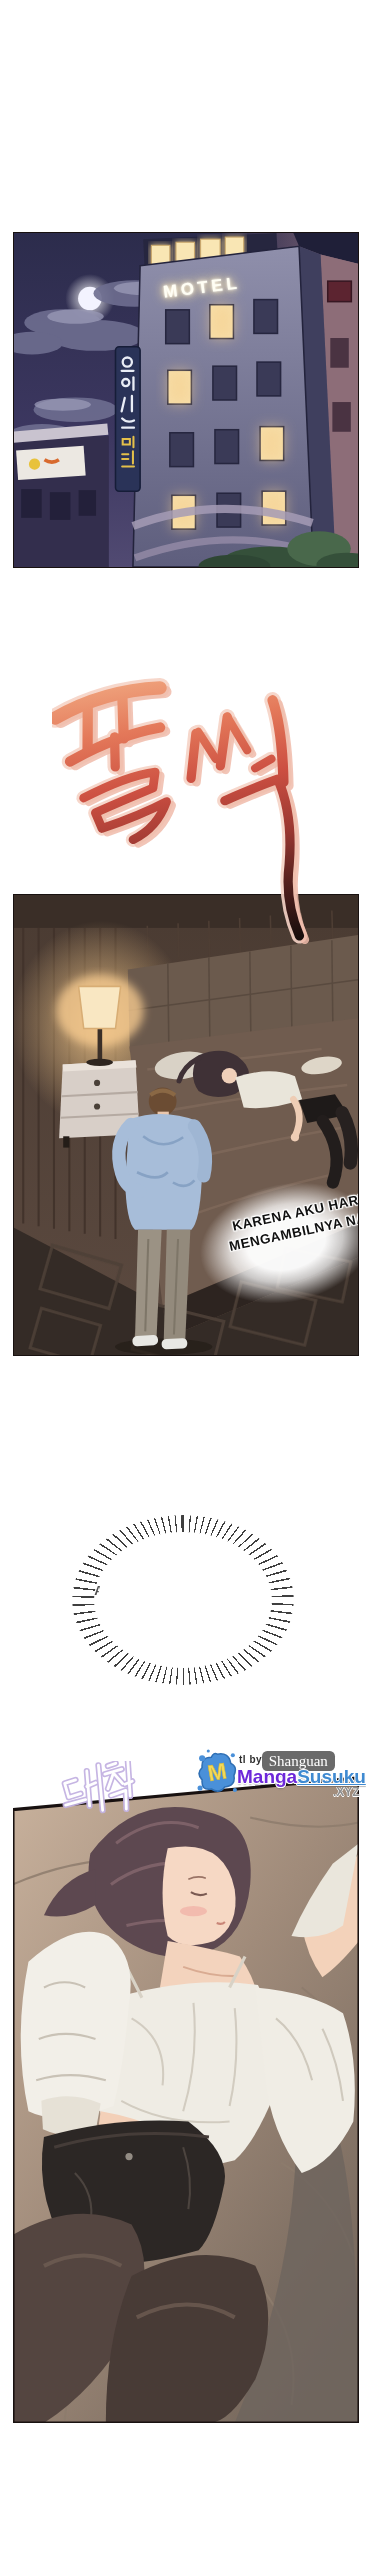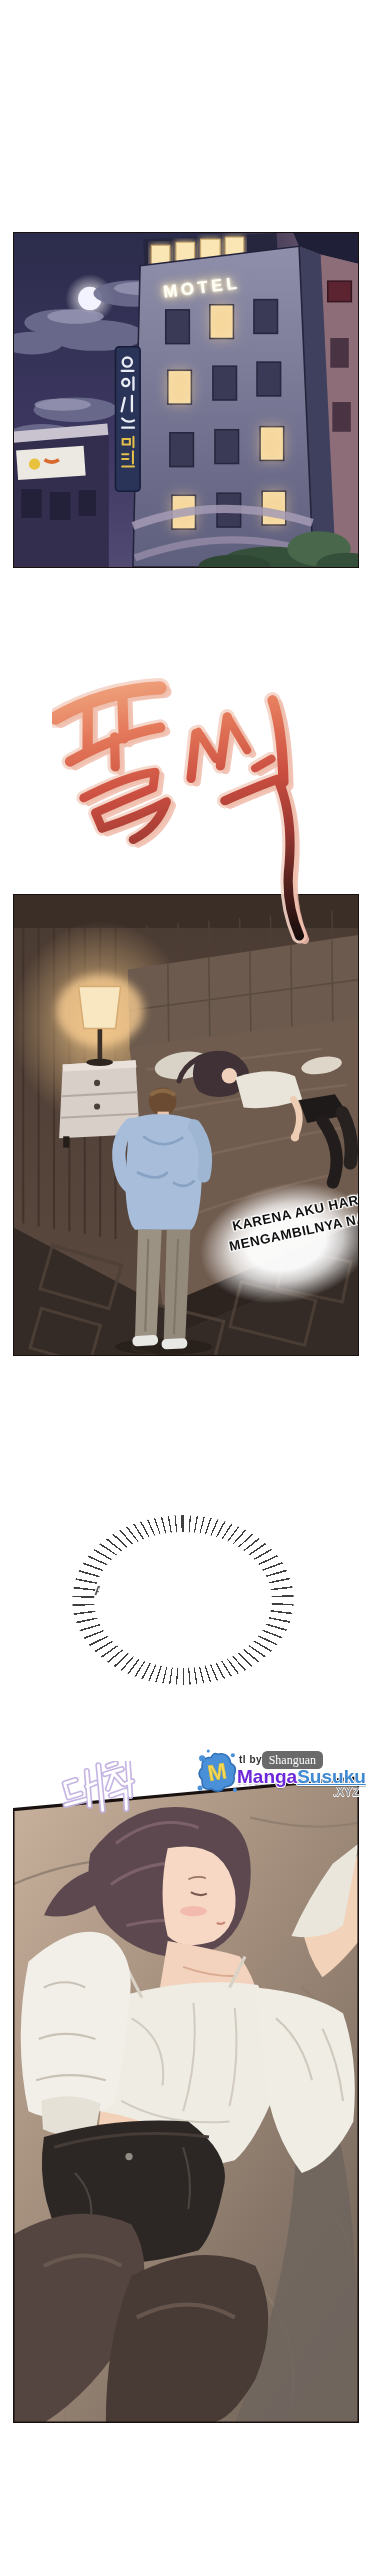--- a/index.html
+++ b/index.html
@@ -39,21 +39,21 @@
   .burst-core{position:absolute;background:#ffffff;border-radius:50%;inset:10%;
     display:flex;align-items:center;justify-content:flex-start;text-align:center;}
   .burst-text{font-weight:bold;font-size:13px;line-height:1.5;letter-spacing:0.2px;color:#4e4e4e;}
   #bubble-1{left:72px;top:1515px;width:222px;height:170px;}
 
   
   .wm{z-index:8;}
   #wm-splash{left:197px;top:1748px;width:41px;height:47px;}
   #wm-tlby{left:239px;top:1754px;font-weight:bold;font-size:10px;color:#2d2d2d;letter-spacing:0.5px;}
   #wm-translator{left:262px;top:1751px;background:#6a6a6a;color:#ffffff;border-radius:5.2px;
-    padding:1.5px 6.7px;font-family:"Liberation Serif",serif;font-size:12px;}
+    padding:1.5px 6.7px;font-family:"Liberation Serif",serif;font-size:15px;}
   #wm-brand{left:237px;top:1766px;font-weight:bold;font-size:19px;letter-spacing:0px;
     text-shadow:-1px 0 #fff,1px 0 #fff,0 -1px #fff,0 1px #fff,-0.5px -0.5px #fff,0.5px 0.5px #fff,0.5px -0.5px #fff,-0.5px 0.5px #fff,0 2.1px 1.5px rgba(60,60,60,0.35);}
   #wm-brand .grey{color:#6d28d9;}
   #wm-brand .blue{color:#3f8ad1;text-decoration:underline;}
   #wm-tld{left:333px;top:1785px;font-weight:bold;font-size:12px;color:#8d8d8d;
     text-shadow:-0.5px 0 #fff,0.5px 0 #fff,0 -0.5px #fff,0 0.5px #fff;}
 </style>
 </head>
 <body>
 

